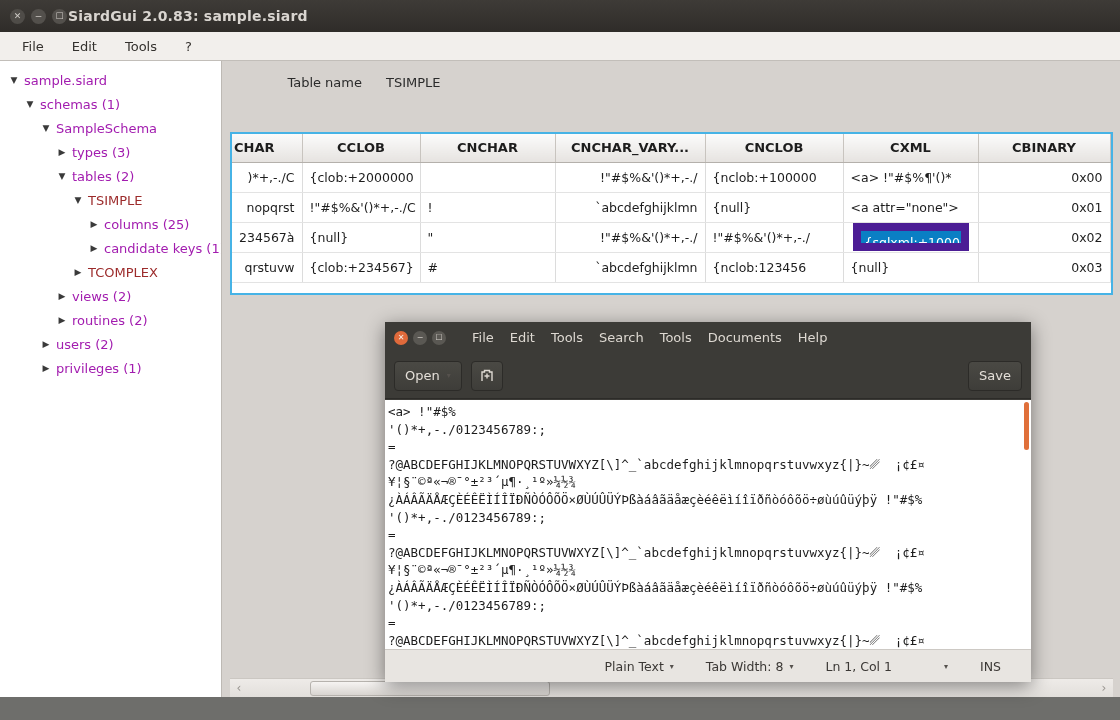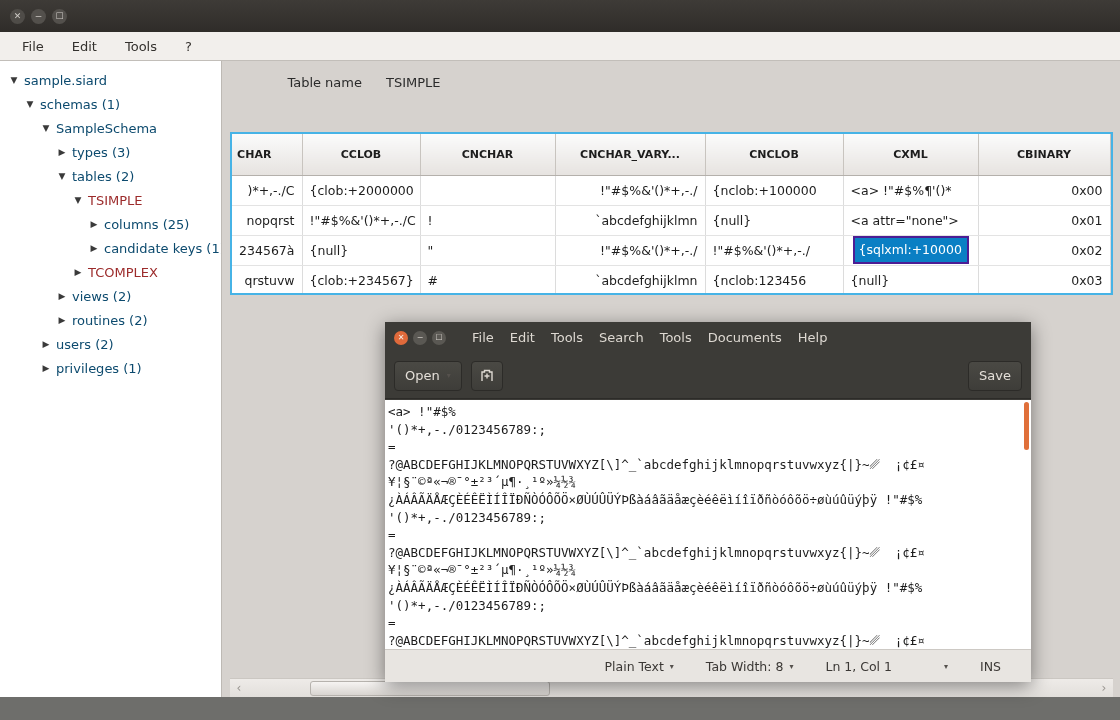--- a/index.html
+++ b/index.html
@@ -39,49 +39,49 @@
   #sidebar {
     width:222px; background:#ffffff; border-right:1px solid #bdb9b4;
     padding-top:7px; overflow:hidden; position:relative;
   }
   .tnode { height:24px; display:flex; align-items:center; font-size:13px; white-space:nowrap; }
   .tnode .arrow { width:12px; display:inline-block; text-align:center; font-size:9px; color:#3a3a3a; flex:0 0 12px;}
   .tnode .lbl { margin-left:4px; }
   .tnode.sel { background:#cdcdcd; }
   .t-blue { color:#1b5ea6; }
   .t-red { color:#9c2b2b; }
-  .t-dark { color:#0c4a6e; }
+  .t-dark { color:#a21caf; }
 
   
   #content { flex:1; background:#d6d2ce; position:relative; }
   .info-row { display:flex; font-size:13px; color:#2b2b2b; }
   .info-lbl { width:140px; text-align:right; }
   .info-val { margin-left:24px; }
 
   
   #table-wrap {
     position:absolute; left:8px; top:71px; right:7px; height:163px;
     border:2px solid #46b3e6; background:#fff; overflow:hidden;
   }
   table.grid { border-collapse:collapse; width:1010px; table-layout:fixed; margin-left:-25px; }
   table.grid th {
-    height:41px; background:linear-gradient(to bottom,#fbfbfb,#e6e3e0);
+    height:28px; background:linear-gradient(to bottom,#fbfbfb,#e6e3e0);
     border-right:1px solid #c8c4bf; border-bottom:1px solid #b4b0ab;
-    font-size:11px; font-weight:bold; color:#1d1d1d; text-align:center;
+    font-size:13px; font-weight:bold; color:#1d1d1d; text-align:center;
     overflow:hidden; white-space:nowrap;
   }
   table.grid td {
     height:30px; border-right:1px solid #dcdcdc; border-bottom:1px solid #e3e3e3;
     font-size:12.5px; color:#1d1d1d; padding:0 7px; white-space:nowrap; overflow:hidden;
   }
   td.num { text-align:right; }
   td.lft { text-align:left; }
   td.cellsel { padding:0; }
   .cellsel-inner {
-    border:2px solid #4c1d95; background:#0a7fc4; color:#fff;
+    border:8px solid #4c1d95; background:#0a7fc4; color:#fff;
     height:28px; line-height:24px; padding:0 4px; margin:0 2px;
     white-space:nowrap; overflow:hidden;
   }
   #hscroll {
     position:absolute; left:8px; bottom:0px; right:7px; height:19px;
     background:linear-gradient(to bottom,#eeebe8,#e2dfdb);
     border-top:1px solid #cbc7c2; display:flex; align-items:center;
   }
   .sc-arrow { width:18px; text-align:center; color:#9a9691; font-size:12px; }
   .sc-track { flex:1; position:relative; height:15px; }
@@ -136,20 +136,21 @@
 <body>
 
 <div id="app-window">
 
   <div class="titlebar">
     <div class="wbtns">
       <div class="wbtn red">✕</div>
       <div class="wbtn">−</div>
       <div class="wbtn">☐</div>
     </div>
+    <div class="title">SiardGui 2.0.83: sample.siard</div>
   </div>
 
   <div class="menubar">
     <div class="mi">File</div>
     <div class="mi">Edit</div>
     <div class="mi">Tools</div>
     <div class="mi">?</div>
   </div>
 
   <div class="body-area">

